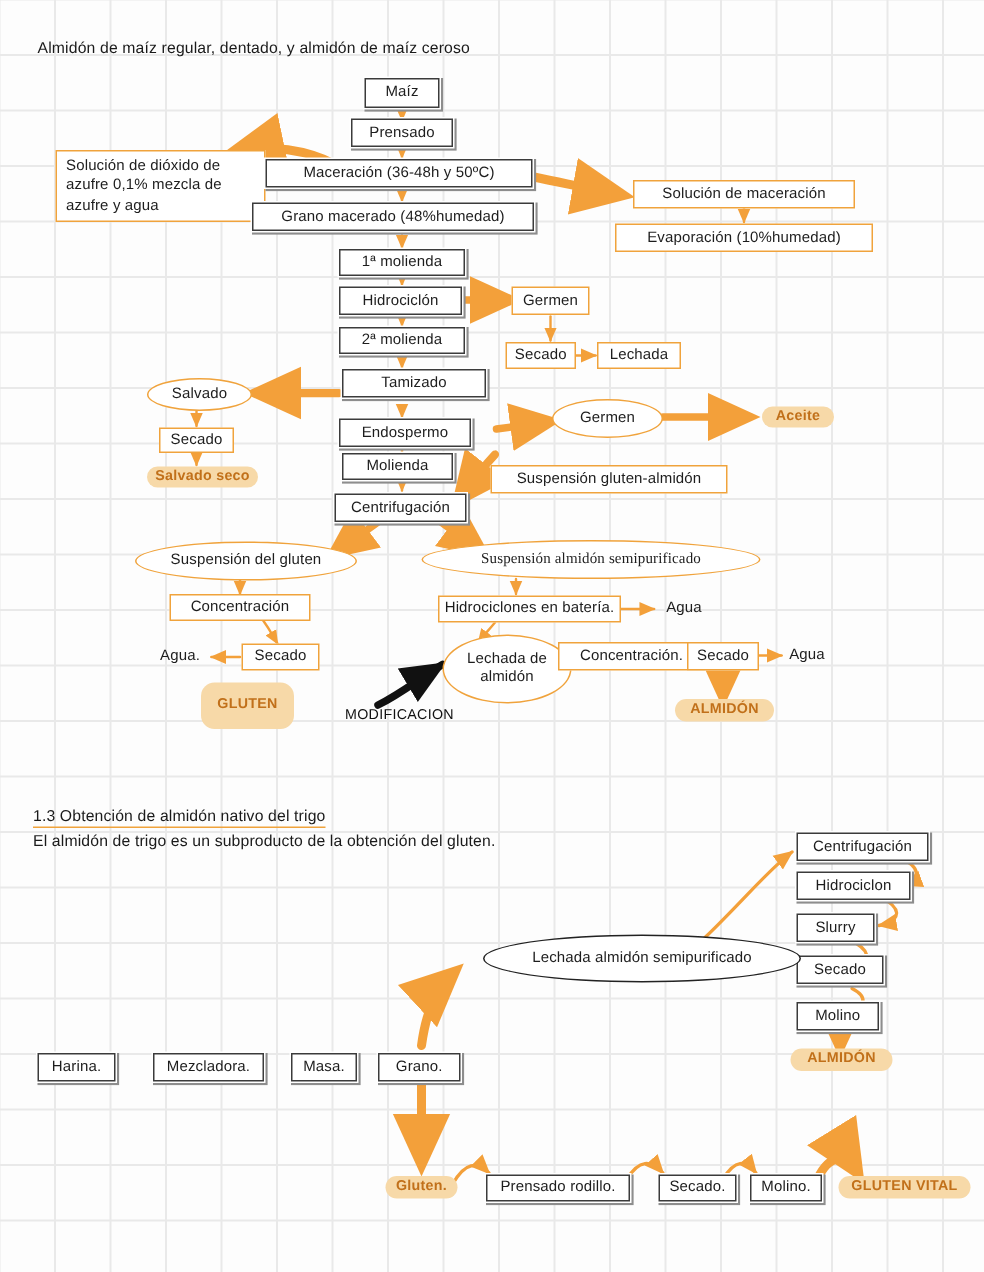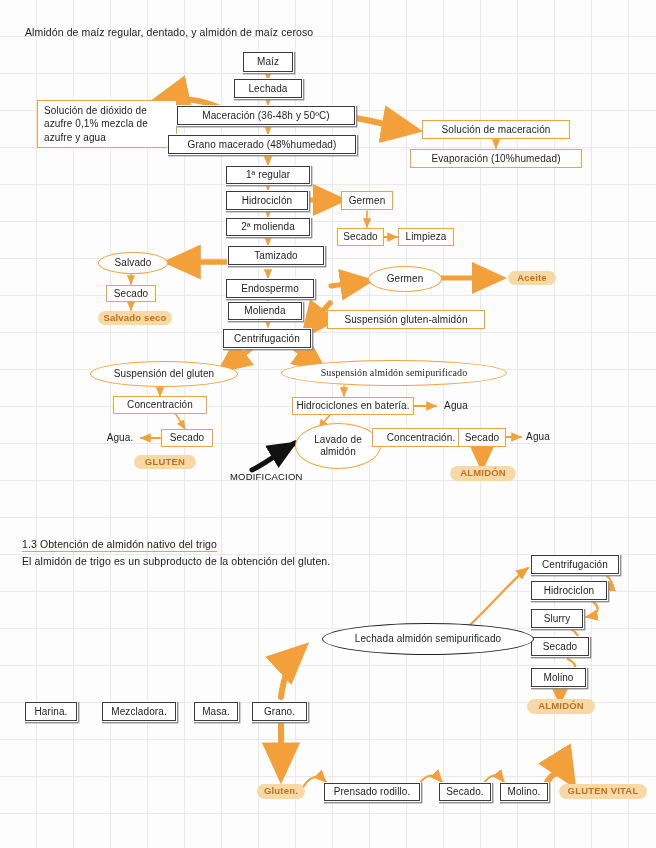--- a/index.html
+++ b/index.html
@@ -155,63 +155,63 @@
     </g>
 
     <g fill="none" stroke="#111" stroke-linecap="round">
       <path d="M252,470 C268,462 280,452 295,443" stroke-width="5" marker-end="url(#ak)"></path>
     </g>
   </svg>
 
   <div class="sub" style="left:25px;top:26px;">Almidón de maíz regular, dentado, y almidón de maíz ceroso</div>
 
   <div class="node rect-k" style="left:243px;top:52px;width:50px;height:20px;">Maíz</div>
-  <div class="node rect-k" style="left:234px;top:79px;width:68px;height:19px;">Lechada</div>
+  <div class="node rect-k" style="left:234px;top:79px;width:68px;height:19px;">Prensado</div>
 
   <div class="node rect-o wrapt" style="left:25px;top:100px;width:140px;height:48px;padding:3px 6px;justify-content:flex-start;text-align:left;line-height:1.35;">Solución de dióxido de azufre 0,1% mezcla de azufre y agua</div>
 
   <div class="node rect-k" style="left:177px;top:106px;width:178px;height:19px;">Maceración (36-48h y 50ºC)</div>
   <div class="node rect-k" style="left:168px;top:135px;width:188px;height:19px;">Grano macerado (48%humedad)</div>
 
   <div class="node rect-o" style="left:422px;top:120px;width:148px;height:19px;">Solución de maceración</div>
   <div class="node rect-o" style="left:410px;top:149px;width:172px;height:19px;">Evaporación (10%humedad)</div>
 
-  <div class="node rect-k" style="left:226px;top:166px;width:84px;height:18px;">1ª regular</div>
+  <div class="node rect-k" style="left:226px;top:166px;width:84px;height:18px;">1ª molienda</div>
   <div class="node rect-k" style="left:226px;top:191px;width:82px;height:19px;">Hidrociclón</div>
   <div class="node rect-o" style="left:341px;top:191px;width:52px;height:19px;">Germen</div>
   <div class="node rect-k" style="left:226px;top:218px;width:84px;height:18px;">2ª molienda</div>
 
   <div class="node rect-o" style="left:337px;top:228px;width:47px;height:18px;">Secado</div>
-  <div class="node rect-o" style="left:398px;top:228px;width:56px;height:18px;">Limpieza</div>
+  <div class="node rect-o" style="left:398px;top:228px;width:56px;height:18px;">Lechada</div>
 
   <div class="node rect-k" style="left:228px;top:246px;width:96px;height:19px;">Tamizado</div>
   <div class="node ell-o" style="left:98px;top:252px;width:70px;height:22px;">Salvado</div>
   <div class="node rect-o" style="left:106px;top:285px;width:50px;height:17px;">Secado</div>
   <div class="node pill" style="left:98px;top:311px;width:74px;height:14px;">Salvado seco</div>
 
   <div class="node rect-k" style="left:226px;top:279px;width:88px;height:19px;">Endospermo</div>
   <div class="node ell-o" style="left:368px;top:266px;width:74px;height:26px;">Germen</div>
   <div class="node pill" style="left:508px;top:271px;width:48px;height:14px;">Aceite</div>
 
   <div class="node rect-k" style="left:228px;top:302px;width:74px;height:18px;">Molienda</div>
   <div class="node rect-o" style="left:327px;top:310px;width:158px;height:19px;">Suspensión gluten-almidón</div>
   <div class="node rect-k" style="left:223px;top:329px;width:88px;height:19px;">Centrifugación</div>
 
   <div class="node ell-o" style="left:90px;top:361px;width:148px;height:26px;">Suspensión del gluten</div>
   <div class="node ell-o" style="left:281px;top:360px;width:226px;height:26px;font-family:Liberation Serif, serif;">Suspensión almidón semipurificado</div>
 
   <div class="node rect-o" style="left:113px;top:396px;width:94px;height:18px;">Concentración</div>
   <div class="node rect-o" style="left:161px;top:429px;width:52px;height:18px;">Secado</div>
   <div class="node plain" style="left:100px;top:430px;width:40px;height:16px;">Agua.</div>
-  <div class="node pill" style="left:134px;top:455px;width:62px;height:14px;">GLUTEN</div>
+  <div class="node pill" style="left:134px;top:455px;width:62px;height:31px;">GLUTEN</div>
 
   <div class="node rect-o" style="left:292px;top:397px;width:122px;height:18px;">Hidrociclones en batería.</div>
   <div class="node plain" style="left:438px;top:398px;width:36px;height:16px;">Agua</div>
 
-  <div class="node ell-o wrapt" style="left:283px;top:423px;width:86px;height:46px;line-height:1.25;">Lavado de almidón</div>
+  <div class="node ell-o wrapt" style="left:283px;top:423px;width:86px;height:46px;line-height:1.25;">Lechada de almidón</div>
   <div class="modlbl" style="left:230px;top:471px;">MODIFICACION</div>
 
   <div class="node rect-o" style="left:372px;top:428px;width:98px;height:19px;">Concentración.</div>
   <div class="node rect-o" style="left:458px;top:428px;width:48px;height:19px;">Secado</div>
   <div class="node plain" style="left:520px;top:429px;width:36px;height:16px;">Agua</div>
   <div class="node pill" style="left:450px;top:466px;width:66px;height:15px;">ALMIDÓN</div>
 
   <div class="heading" style="left:22px;top:538px;">
     <span class="ul">1.3 Obtención de almidón nativo del trigo</span>
   </div>

